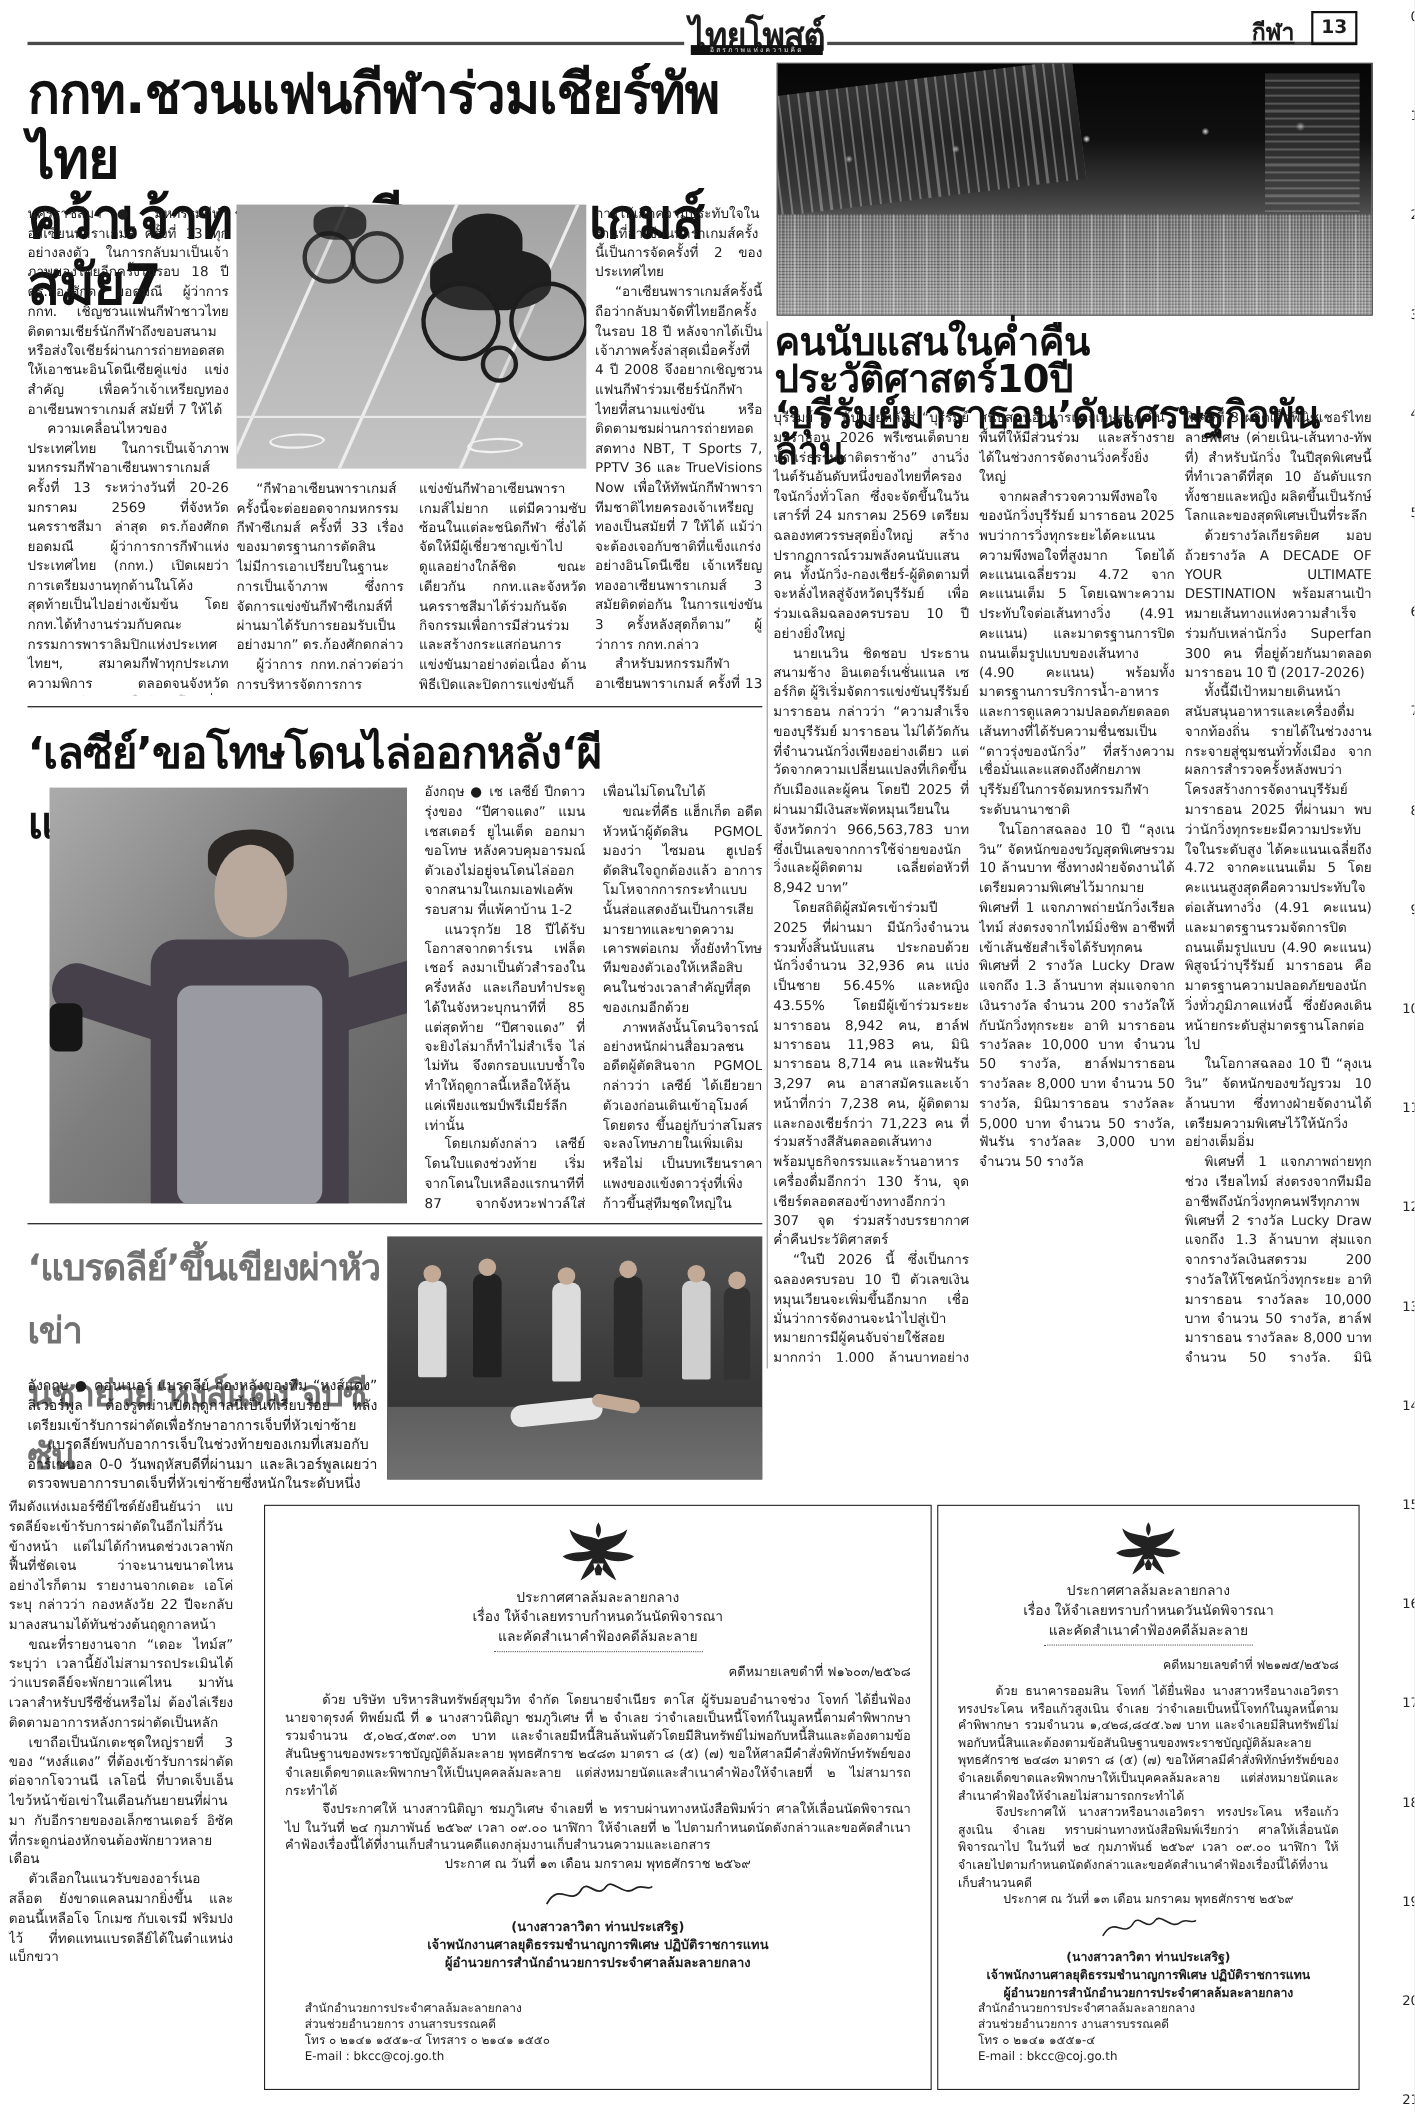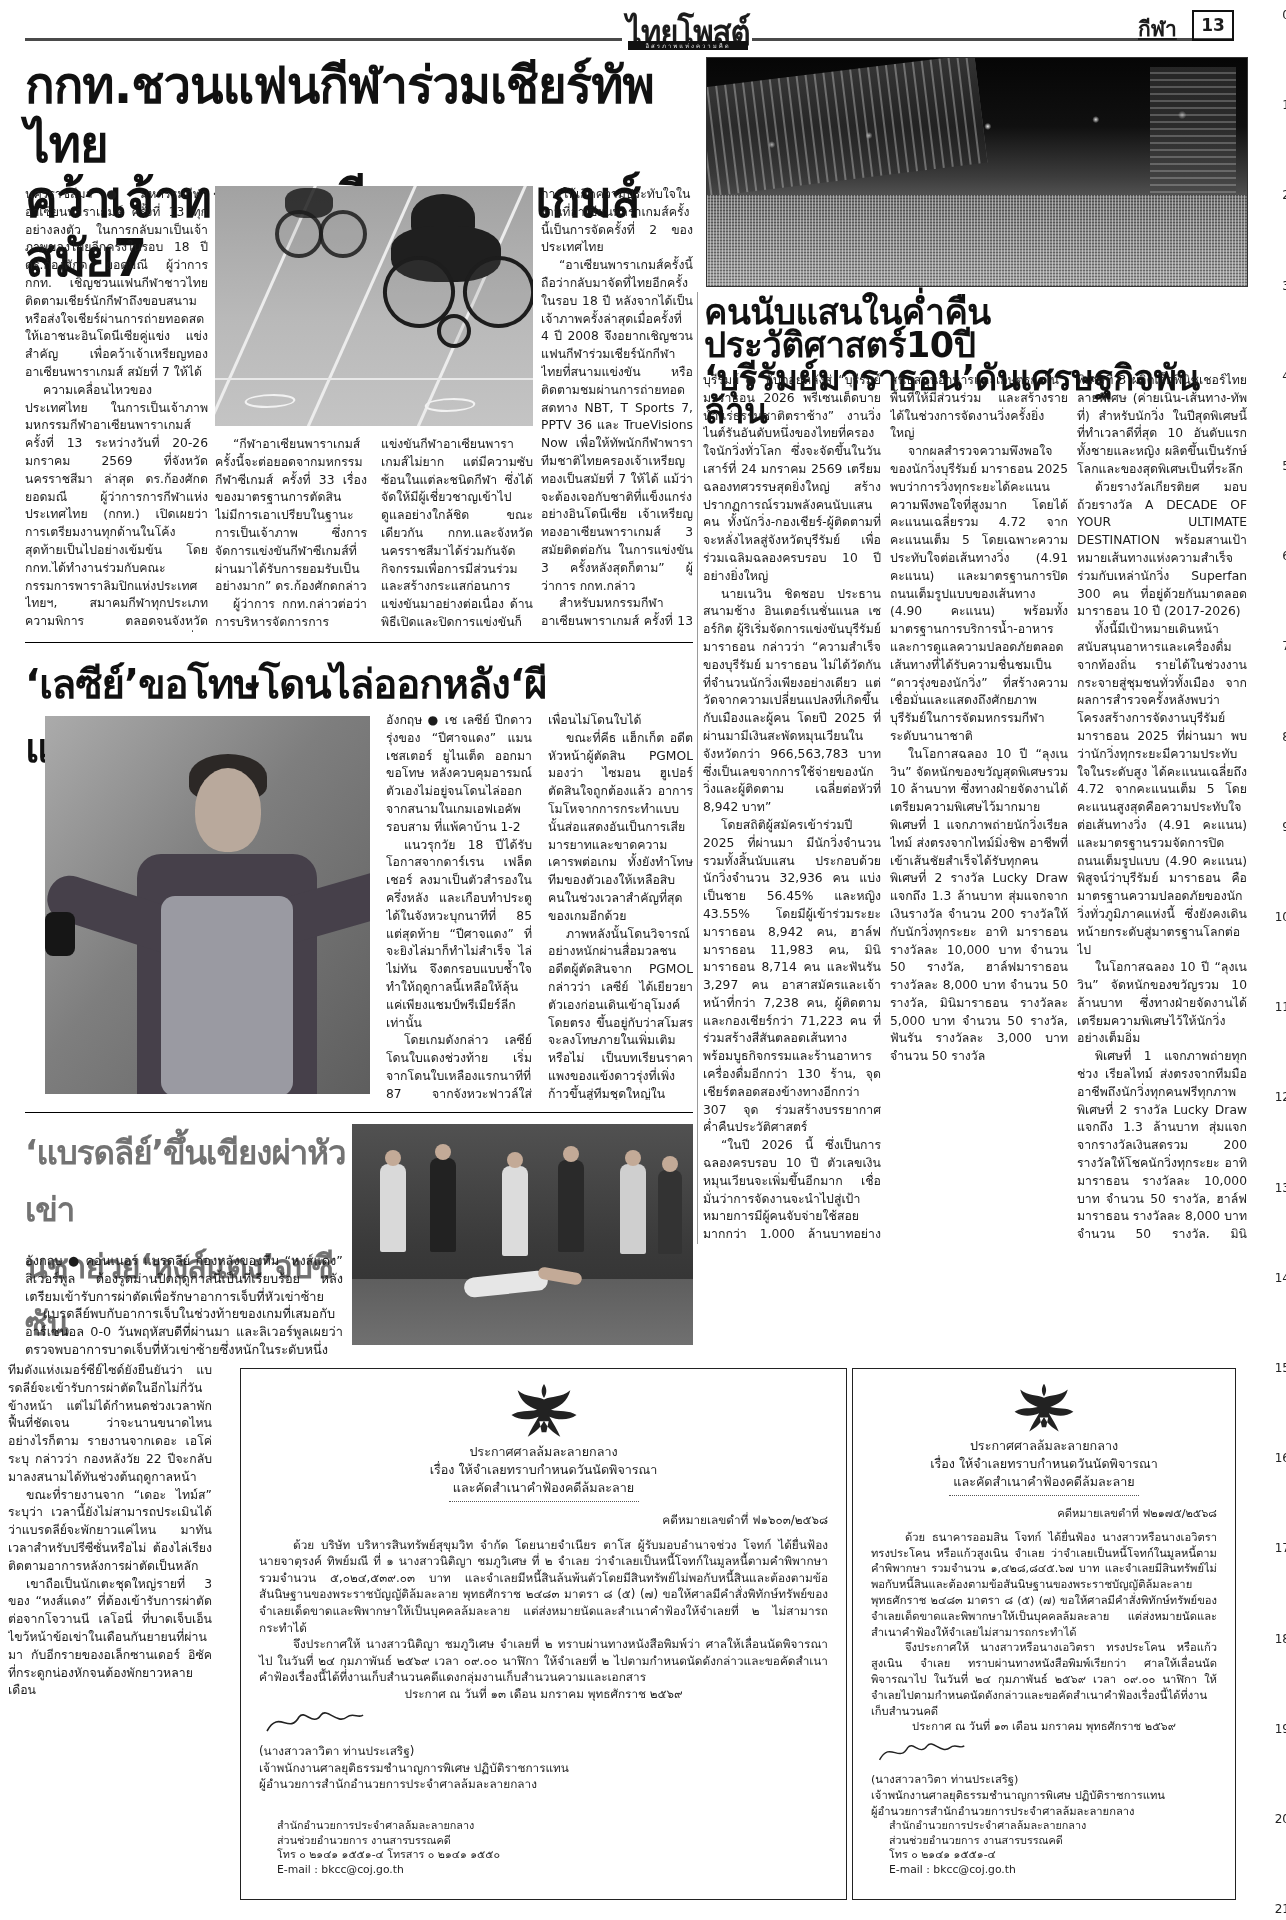--- a/index.html
+++ b/index.html
@@ -63,21 +63,21 @@
   .pl .hd{position:absolute;left:50%;top:-14px;margin-left:-8px;width:16px;height:16px;border-radius:50%;background:#c3aa97;}
   
   
   .court{border:1.5px solid #222;background:#fff;}
   .court .inner{position:absolute;inset:12px 18px;font-size:11.8px;line-height:16.6px;}
   .court .ctitle{text-align:center;font-size:12.6px;line-height:18px;}
   .court .dots{border-bottom:1px dotted #555;width:190px;margin:4px auto 2px;}
   .court .caseno{text-align:right;margin:10px 0 8px;}
   .court .cbody p{margin:0;text-indent:34px;text-align:justify;}
   .court .cdate{text-align:center;}
-  .court .sig{text-align:left;margin-top:2px;}
+  .court .sig{text-align:center;margin-top:2px;font-weight:bold;}
   .court .foot{position:absolute;left:18px;bottom:10px;font-size:10.8px;line-height:14.5px;}
   .rnum{position:absolute;left:1264px;width:26px;text-align:right;font-size:12px;color:#222;}
   .garuda{display:block;margin:0 auto;}
 </style>
 </head>
 <body>
 
 <div id="page">
 
   <div class="abs hrule" style="left:25px;top:38px;width:597px;"></div>
@@ -213,20 +213,21 @@
   </div>
 
   <div class="abs bt" style="left:25px;top:1252px;width:318px;height:106px;font-size:12.8px;">
     <p class="lead dl">อังกฤษ ● คอนเนอร์ แบรดลีย์ กองหลังของทีม “หงส์แดง” ลิเวอร์พูล ต้องรูดม่านปิดฤดูกาลนี้เป็นที่เรียบร้อย หลังเตรียมเข้ารับการผ่าตัดเพื่อรักษาอาการเจ็บที่หัวเข่าซ้าย</p>
     <p>แบรดลีย์พบกับอาการเจ็บในช่วงท้ายของเกมที่เสมอกับอาร์เซนอล 0-0 วันพฤหัสบดีที่ผ่านมา และลิเวอร์พูลเผยว่า ตรวจพบอาการบาดเจ็บที่หัวเข่าซ้ายซึ่งหนักในระดับหนึ่ง</p>
   </div>
   <div class="abs bt" style="left:8px;top:1362px;width:204px;height:548px;">
     <p class="lead">ทีมดังแห่งเมอร์ซีย์ไซด์ยังยืนยันว่า แบรดลีย์จะเข้ารับการผ่าตัดในอีกไม่กี่วันข้างหน้า แต่ไม่ได้กำหนดช่วงเวลาพักฟื้นที่ชัดเจน ว่าจะนานขนาดไหน อย่างไรก็ตาม รายงานจากเดอะ เอโค่ระบุ กล่าวว่า กองหลังวัย 22 ปีจะกลับมาลงสนามได้ทันช่วงต้นฤดูกาลหน้า</p>
     <p>ขณะที่รายงานจาก “เดอะ ไทม์ส” ระบุว่า เวลานี้ยังไม่สามารถประเมินได้ว่าแบรดลีย์จะพักยาวแค่ไหน มาทันเวลาสำหรับปรีซีซั่นหรือไม่ ต้องไล่เรียงติดตามอาการหลังการผ่าตัดเป็นหลัก</p>
     <p>เขาถือเป็นนักเตะชุดใหญ่รายที่ 3 ของ “หงส์แดง” ที่ต้องเข้ารับการผ่าตัดต่อจากโจวานนี เลโอนี่ ที่บาดเจ็บเอ็นไขว้หน้าข้อเข่าในเดือนกันยายนที่ผ่านมา กับอีกรายของอเล็กซานเดอร์ อิซัค ที่กระดูกน่องหักจนต้องพักยาวหลายเดือน</p>
+    <p>ตัวเลือกในแนวรับของอาร์เนอ สล็อต ยังขาดแคลนมากยิ่งขึ้น และตอนนี้เหลือโจ โกเมซ กับเจเรมี ฟริมปง ไว้ ที่ทดแทนแบรดลีย์ได้ในตำแหน่งแบ็กขวา</p>
   </div>
 
   <div class="abs vrule" style="left:697px;top:292px;height:952px;"></div>
 
   <div class="abs ph photo-night" style="left:706px;top:57px;width:540px;height:228px;">
     <div class="stand"></div>
     <div class="tower"></div>
     <div class="crowd"></div>
   </div>
 

